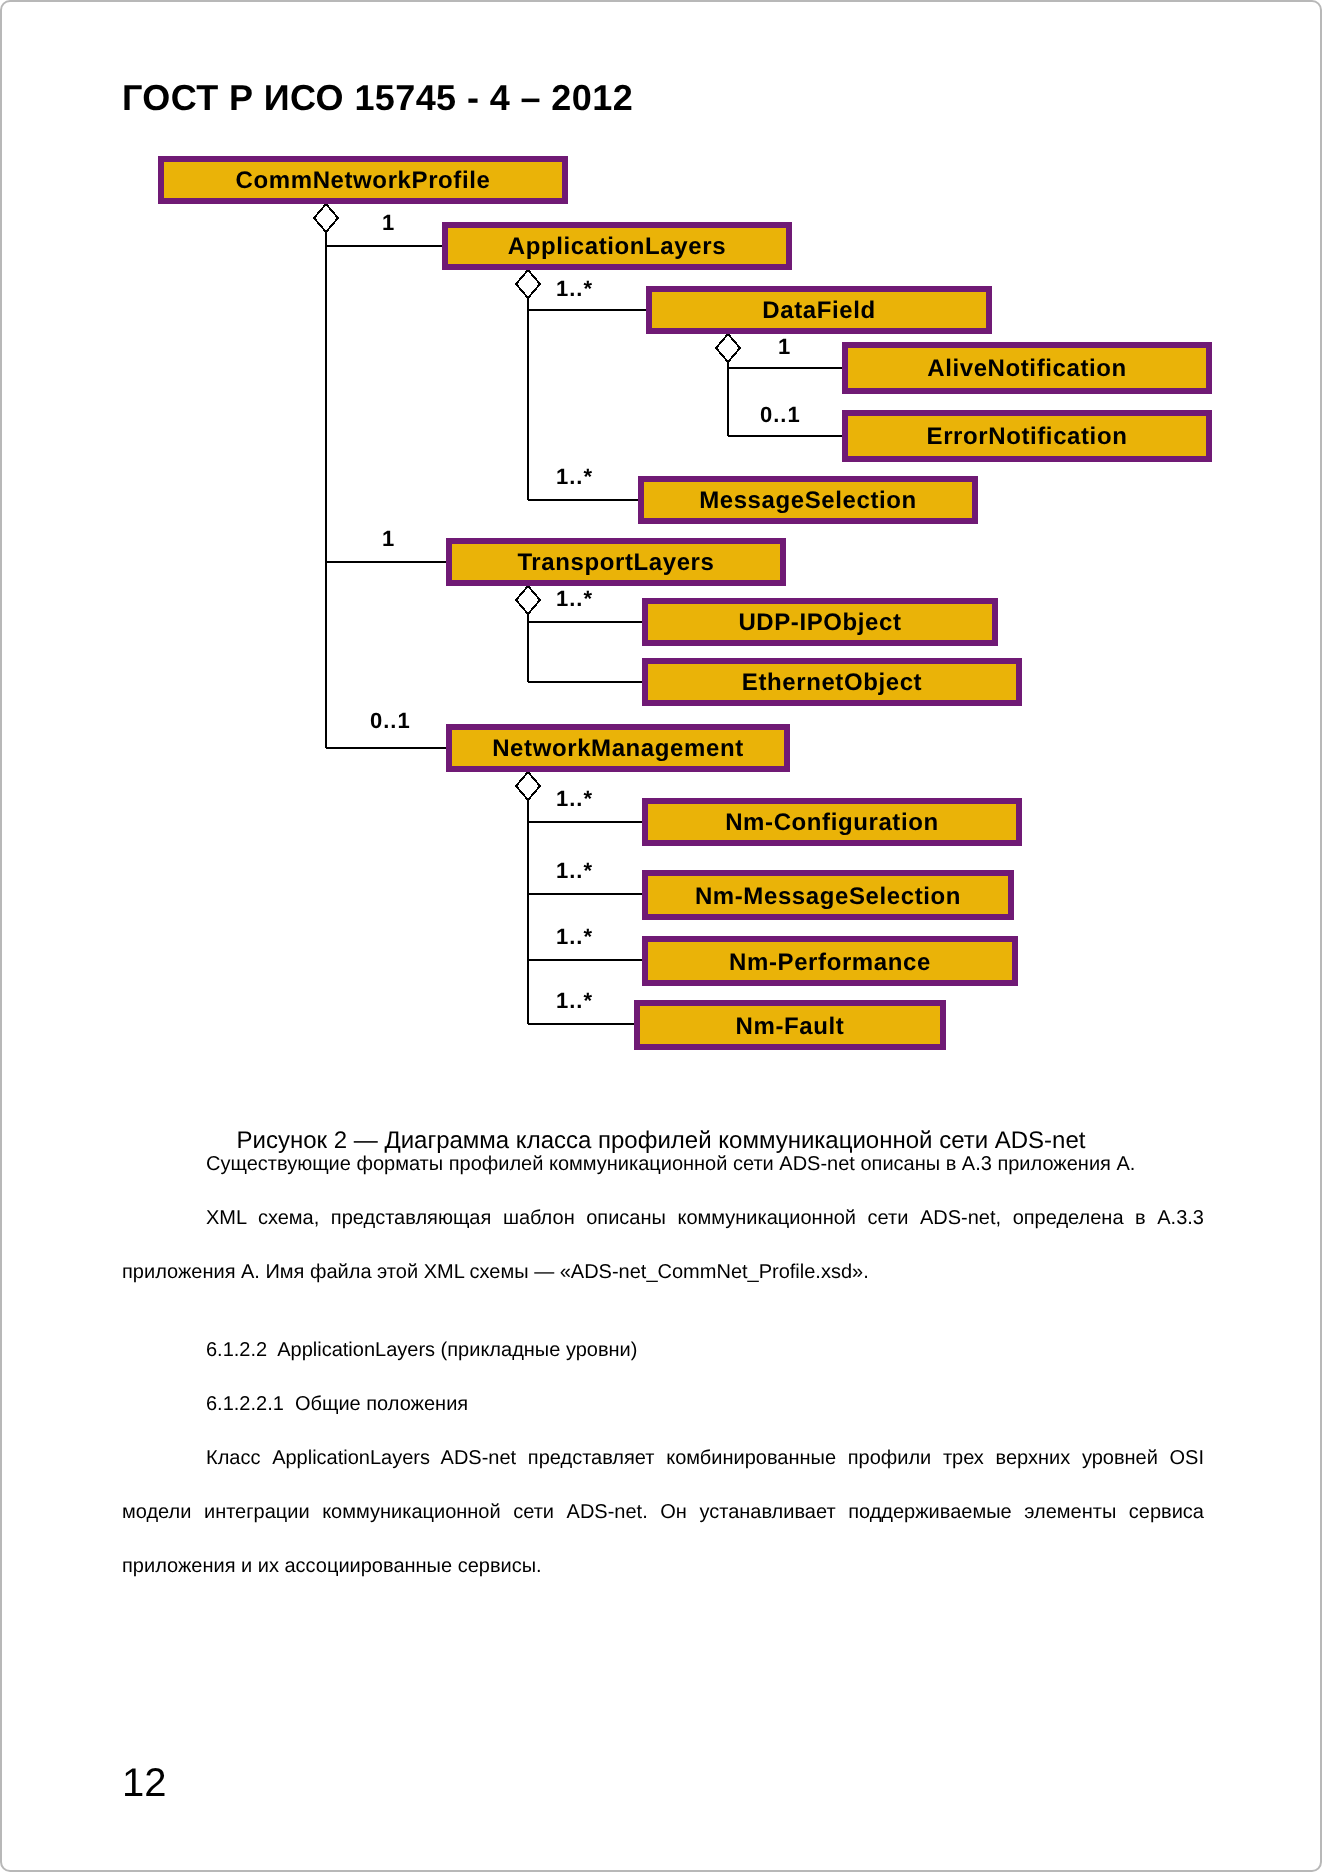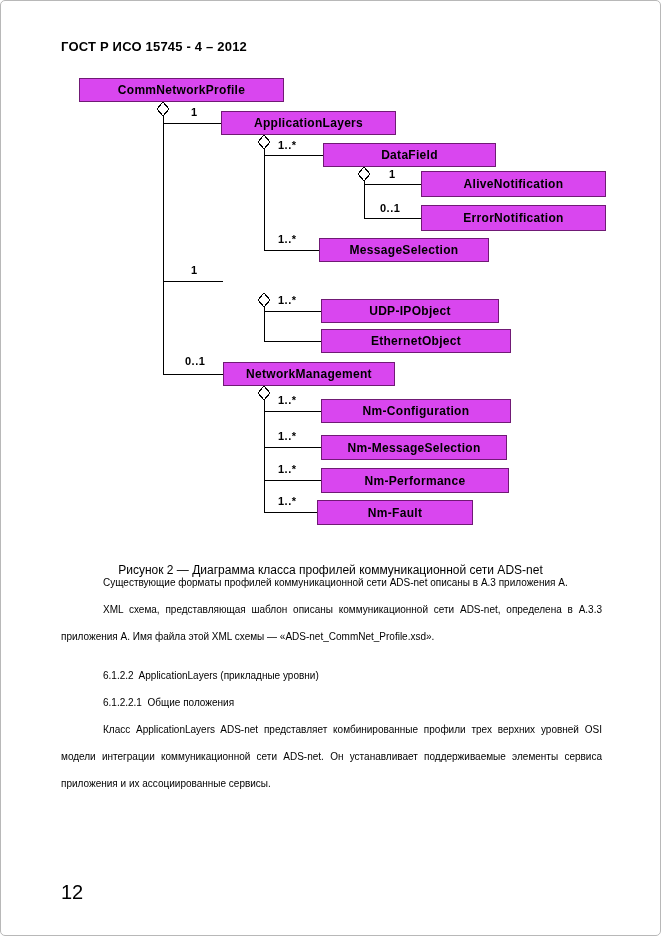--- a/index.html
+++ b/index.html
@@ -14,38 +14,38 @@
     border: 1px solid #b8b8b8;
     border-radius: 5px;
     overflow: hidden;
     margin: 0 auto;
   }
 
   .doc-header {
     position: absolute;
     left: 60px;
     top: 38px;
-    font-size: 13px;
+    font-size: 18px;
     font-weight: bold;
     letter-spacing: 0.2px;
   }
 
   .diagram {
     position: absolute;
     left: 0;
     top: 75px;
     width: 661px;
     height: 460px;
   }
   .diagram svg { position: absolute; left: 0; top: 0; }
 
   .cbox {
     position: absolute;
-    border: 1px solid #701a75;
-    background: #d946ef;
+    border: 3px solid #701a75;
+    background: #eab308;
     display: flex;
     align-items: center;
     justify-content: center;
     font-size: 12px;
     font-weight: bold;
     letter-spacing: 0.3px;
     white-space: nowrap;
   }
 
   .mult {
@@ -132,20 +132,21 @@
         <polygon points="263,310 269,317 263,324 257,317"></polygon>
       </g>
     </svg>
 
     <div class="cbox" style="left:78px;  top:2px;   width:205px; height:24px;">CommNetworkProfile</div>
     <div class="cbox" style="left:220px; top:35px;  width:175px; height:24px;">ApplicationLayers</div>
     <div class="cbox" style="left:322px; top:67px;  width:173px; height:24px;">DataField</div>
     <div class="cbox" style="left:420px; top:95px;  width:185px; height:26px;">AliveNotification</div>
     <div class="cbox" style="left:420px; top:129px; width:185px; height:26px;">ErrorNotification</div>
     <div class="cbox" style="left:318px; top:162px; width:170px; height:24px;">MessageSelection</div>
+    <div class="cbox" style="left:222px; top:193px; width:170px; height:24px;">TransportLayers</div>
     <div class="cbox" style="left:320px; top:223px; width:178px; height:24px;">UDP-IPObject</div>
     <div class="cbox" style="left:320px; top:253px; width:190px; height:24px;">EthernetObject</div>
     <div class="cbox" style="left:222px; top:286px; width:172px; height:24px;">NetworkManagement</div>
     <div class="cbox" style="left:320px; top:323px; width:190px; height:24px;">Nm-Configuration</div>
     <div class="cbox" style="left:320px; top:359px; width:186px; height:25px;">Nm-MessageSelection</div>
     <div class="cbox" style="left:320px; top:392px; width:188px; height:25px;">Nm-Performance</div>
     <div class="cbox" style="left:316px; top:424px; width:156px; height:25px;">Nm-Fault</div>
 
     <span class="mult" style="left:190px; top:30px;">1</span>
     <span class="mult" style="left:277px; top:63px;">1..*</span>

